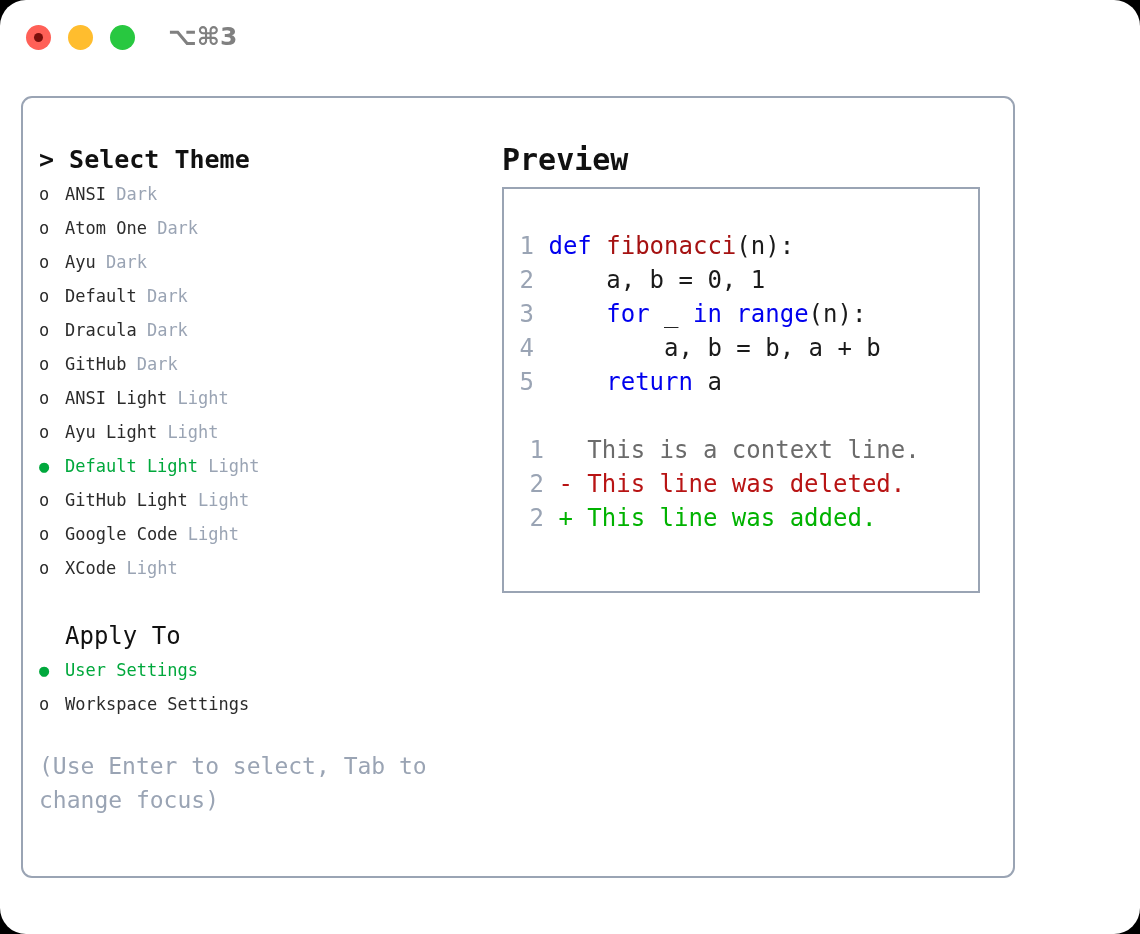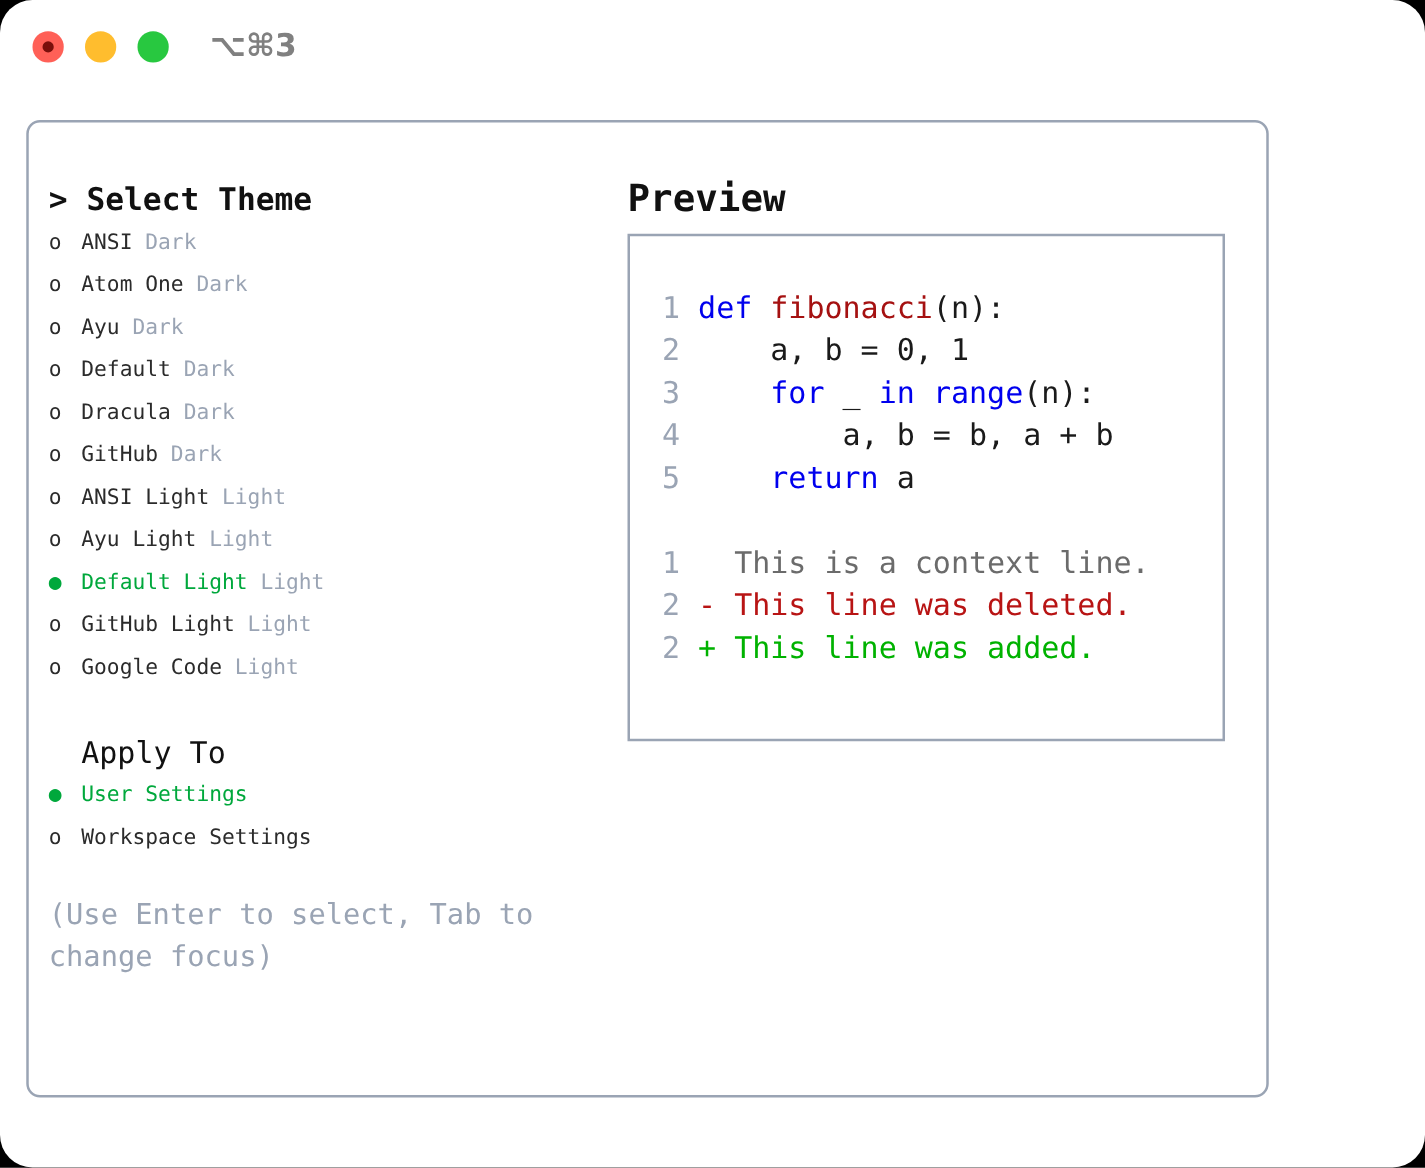--- a/index.html
+++ b/index.html
@@ -161,21 +161,21 @@
     margin-top: 10px;
     width: 478px;
     height: 406px;
     border: 2px solid #9aa4b4;
     box-sizing: border-box;
     background: #ffffff;
     position: relative;
   }
   .code-area {
     position: absolute;
-    left: 14px;
+    left: 4px;
     top: 40px;
     right: 6px;
   }
   .code-line {
     height: 34px;
     line-height: 34px;
     font-size: 24px;
     white-space: pre;
   }
   .lnum {
@@ -221,20 +221,21 @@
             <div class="opt-row"><span class="marker">o</span><span class="opt-label">Atom One</span> <span class="opt-tag">Dark</span></div>
             <div class="opt-row"><span class="marker">o</span><span class="opt-label">Ayu</span> <span class="opt-tag">Dark</span></div>
             <div class="opt-row"><span class="marker">o</span><span class="opt-label">Default</span> <span class="opt-tag">Dark</span></div>
             <div class="opt-row"><span class="marker">o</span><span class="opt-label">Dracula</span> <span class="opt-tag">Dark</span></div>
             <div class="opt-row"><span class="marker">o</span><span class="opt-label">GitHub</span> <span class="opt-tag">Dark</span></div>
             <div class="opt-row"><span class="marker">o</span><span class="opt-label">ANSI Light</span> <span class="opt-tag">Light</span></div>
             <div class="opt-row"><span class="marker">o</span><span class="opt-label">Ayu Light</span> <span class="opt-tag">Light</span></div>
             <div class="opt-row selected"><span class="marker sel">●</span><span class="opt-label">Default Light</span> <span class="opt-tag">Light</span></div>
             <div class="opt-row"><span class="marker">o</span><span class="opt-label">GitHub Light</span> <span class="opt-tag">Light</span></div>
             <div class="opt-row"><span class="marker">o</span><span class="opt-label">Google Code</span> <span class="opt-tag">Light</span></div>
+            <div class="opt-row"><span class="marker">o</span><span class="opt-label">XCode</span> <span class="opt-tag">Light</span></div>
           </div>
 
         <div class="spacer-row"></div>
         <div class="apply-title">Apply To</div>
         <div id="apply-list">
             <div class="opt-row selected"><span class="marker sel">●</span><span class="opt-label">User Settings</span></div>
             <div class="opt-row"><span class="marker">o</span><span class="opt-label">Workspace Settings</span></div>
           </div>
 
         <div class="hint">(Use Enter to select, Tab to change focus)</div>

